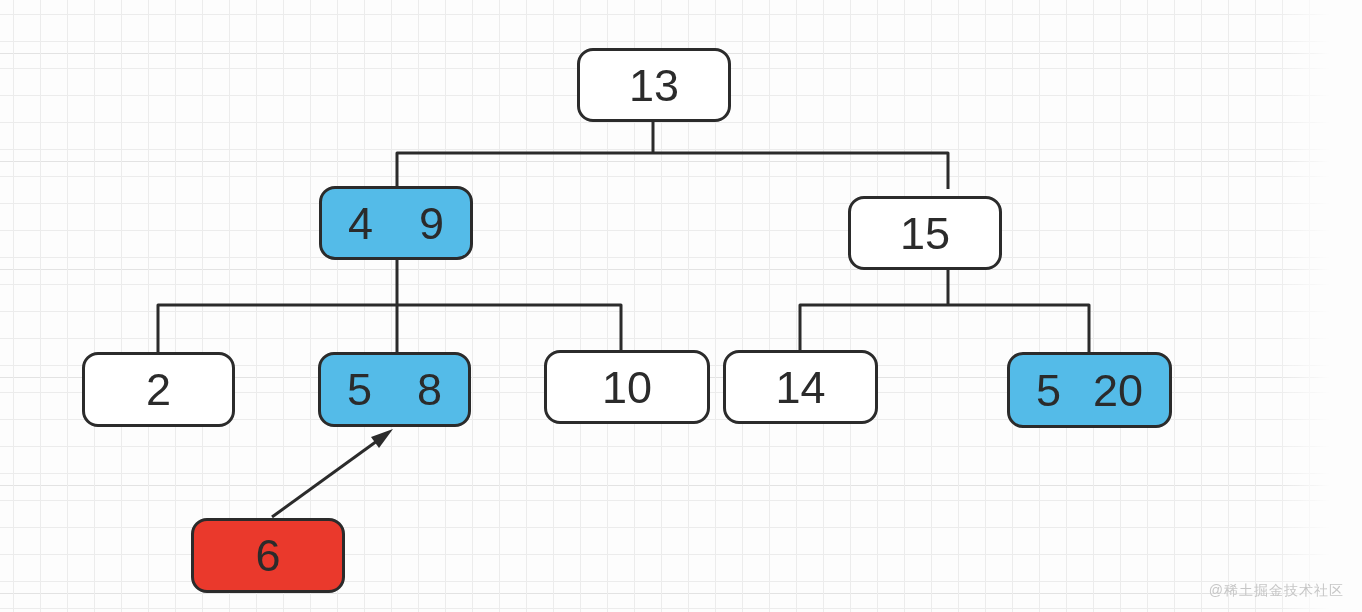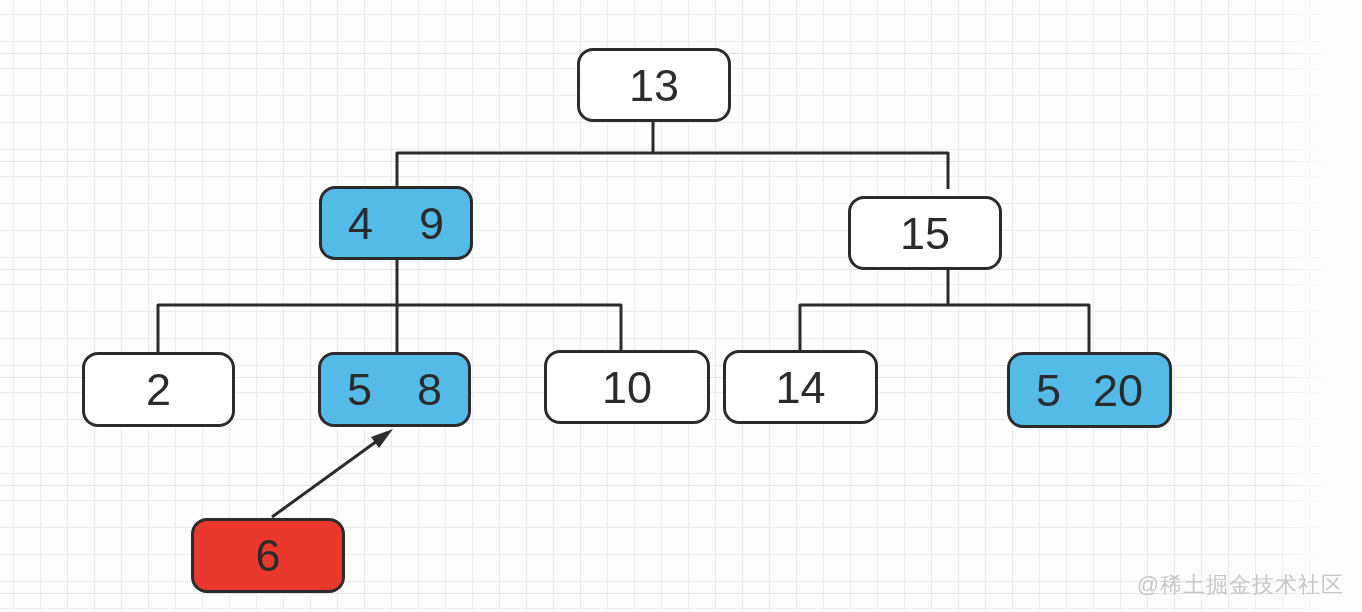--- a/index.html
+++ b/index.html
@@ -69,21 +69,21 @@
   .n58   { left: 318px;  top: 352px; width: 153px; height: 75px; }
   .n10   { left: 544px;  top: 350px; width: 166px; height: 74px; }
   .n14   { left: 723px;  top: 350px; width: 155px; height: 74px; }
   .n1619 { left: 1007px; top: 352px; width: 165px; height: 76px; padding: 0 17px; }
   .n6    { left: 191px;  top: 518px; width: 154px; height: 75px; }
 
   .watermark {
     position: absolute;
     right: 18px;
     bottom: 12px;
-    font-size: 22px;
+    font-size: 14px;
     letter-spacing: 1px;
     color: var(--watermark, #c6c6c6);
     user-select: none;
   }
 </style>
 </head>
 <body>
 
 <div class="canvas">
 

